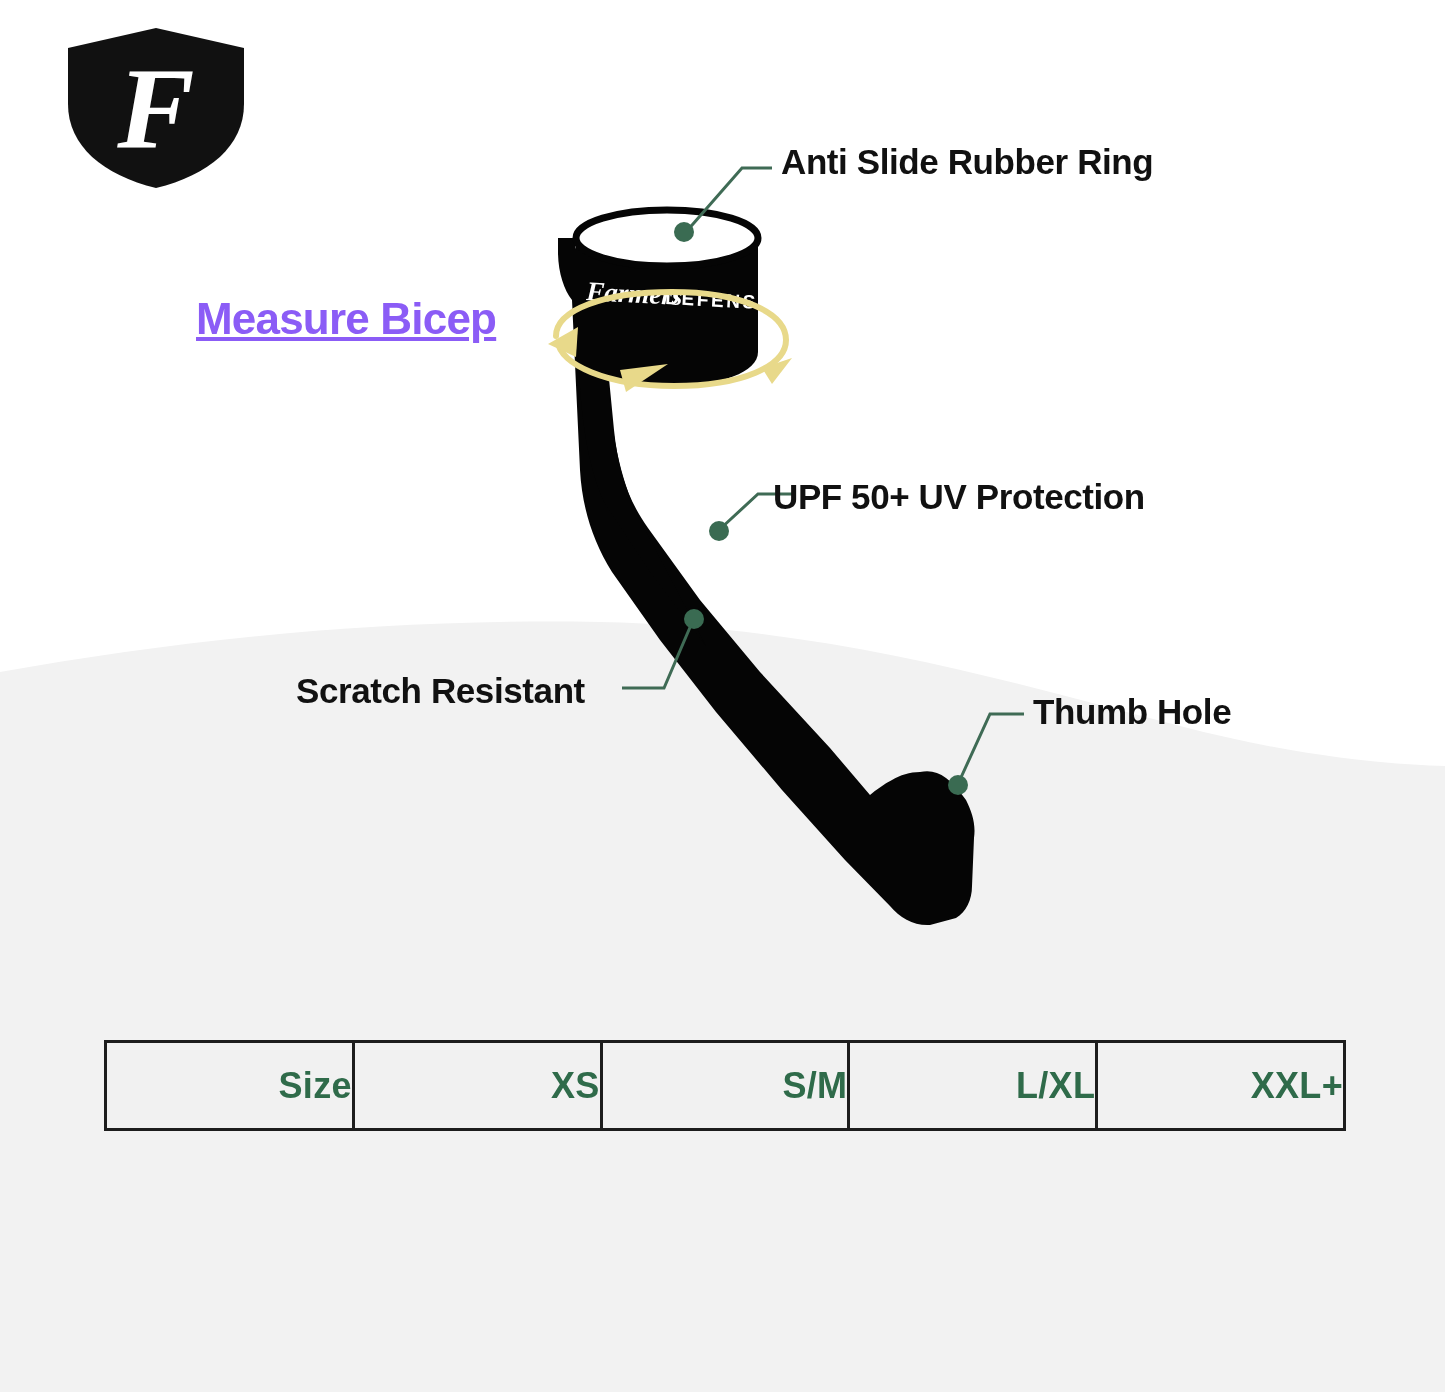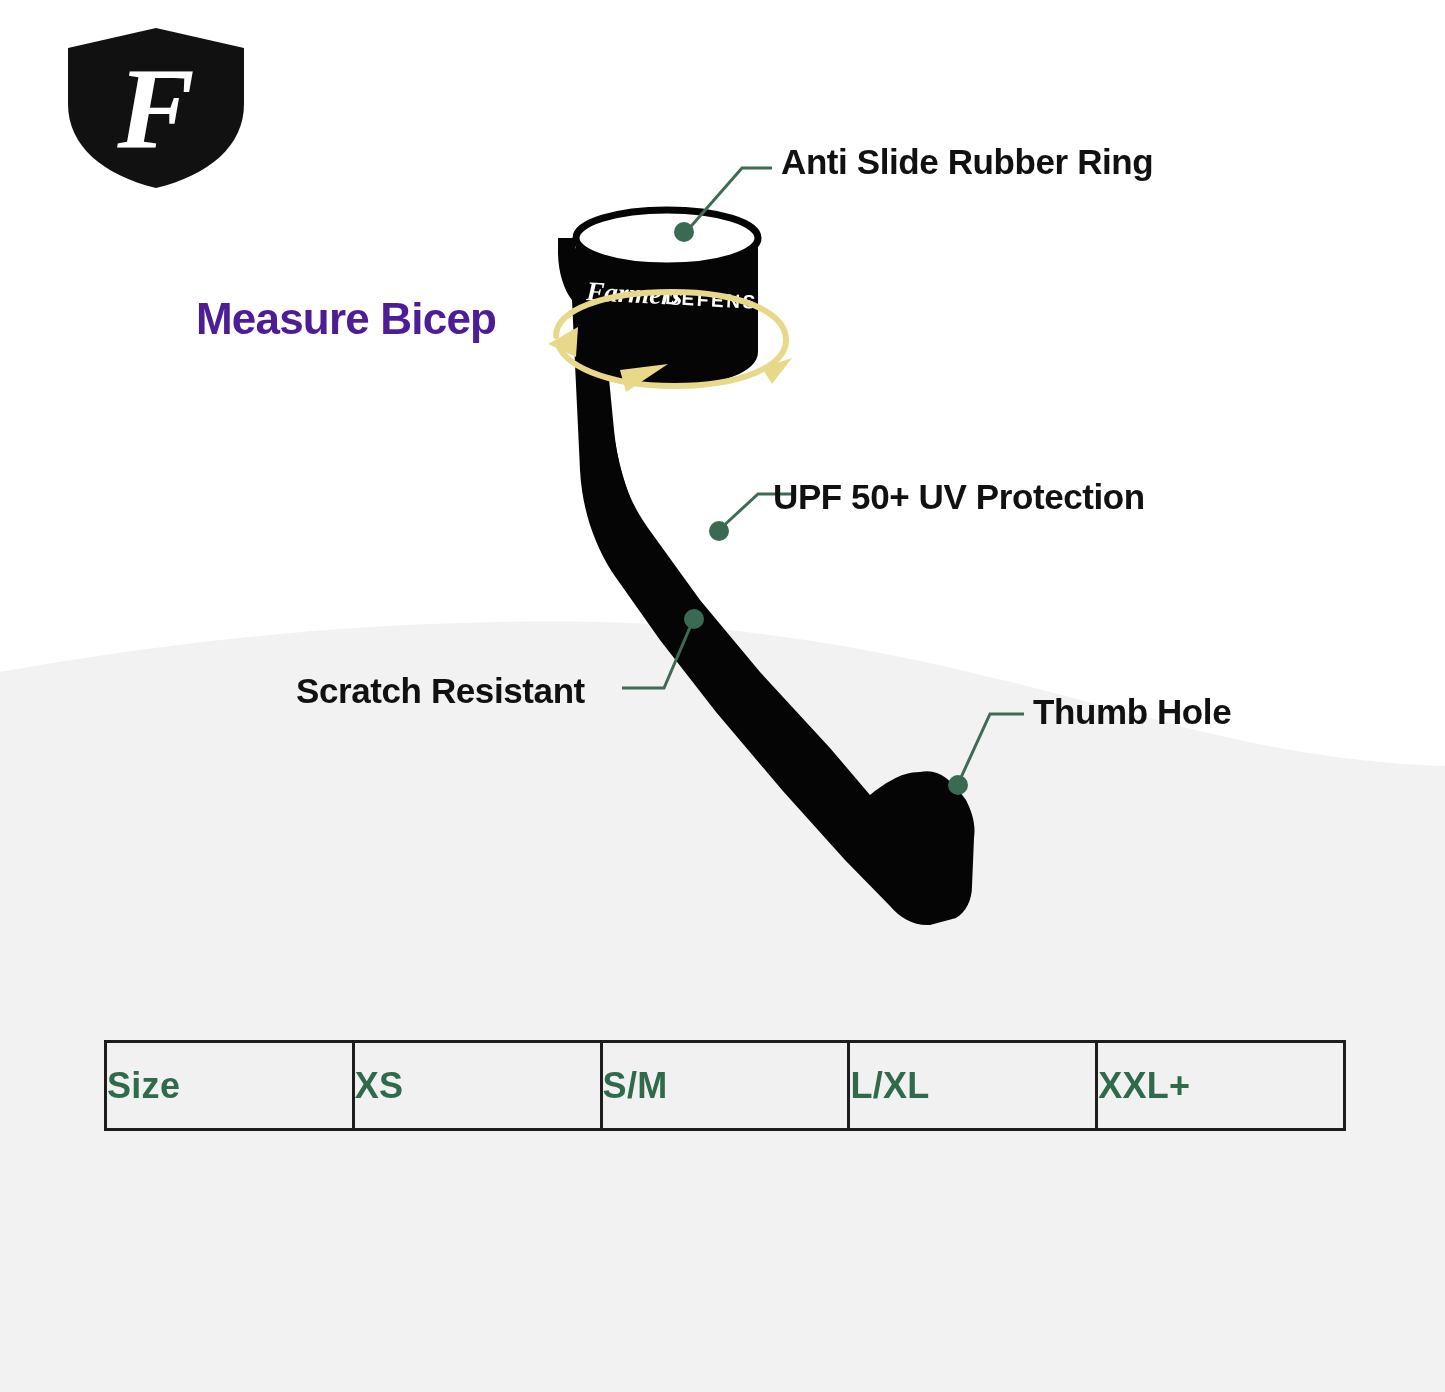--- a/index.html
+++ b/index.html
@@ -33,23 +33,24 @@
   #callout-upf        { left:773px; top:477px; font-size:35px; }
   #callout-scratch    { left:296px; top:671px; font-size:35px;text-align:center; }
   #callout-thumb      { left:1033px; top:692px; font-size:35px; }
 
   #measure-bicep {
     position:absolute;
     left:196px; top:294px;
     z-index:6;
     font-size:44px;
     font-weight:bold;
-    color:#4c1d95;
+    color:#8b5cf6;
     letter-spacing:-0.8px;
     white-space:nowrap;
+    text-decoration:underline;
   }
 
   
   #chart-block {
     position:absolute;
     left:104px; top:1040px;
     width:1242px;
     z-index:6;
   }
   #chart-title {
@@ -60,21 +61,21 @@
     letter-spacing:0.4px;
     margin-bottom:17px;
   }
   table#size-table {
     width:1242px;
     border-collapse:collapse;
     table-layout:fixed;
   }
   table#size-table td {
     border:3px solid #1d1d1d;
-    text-align:left;
+    text-align:right;
     vertical-align:middle;
     background:#f1f1f1;
   }
   td.hdr-label, td.hdr-size {
     height:88px;
     color:#2f6b4a;
     font-size:36px;
     font-weight:bold;
     letter-spacing:0.3px;
   }

